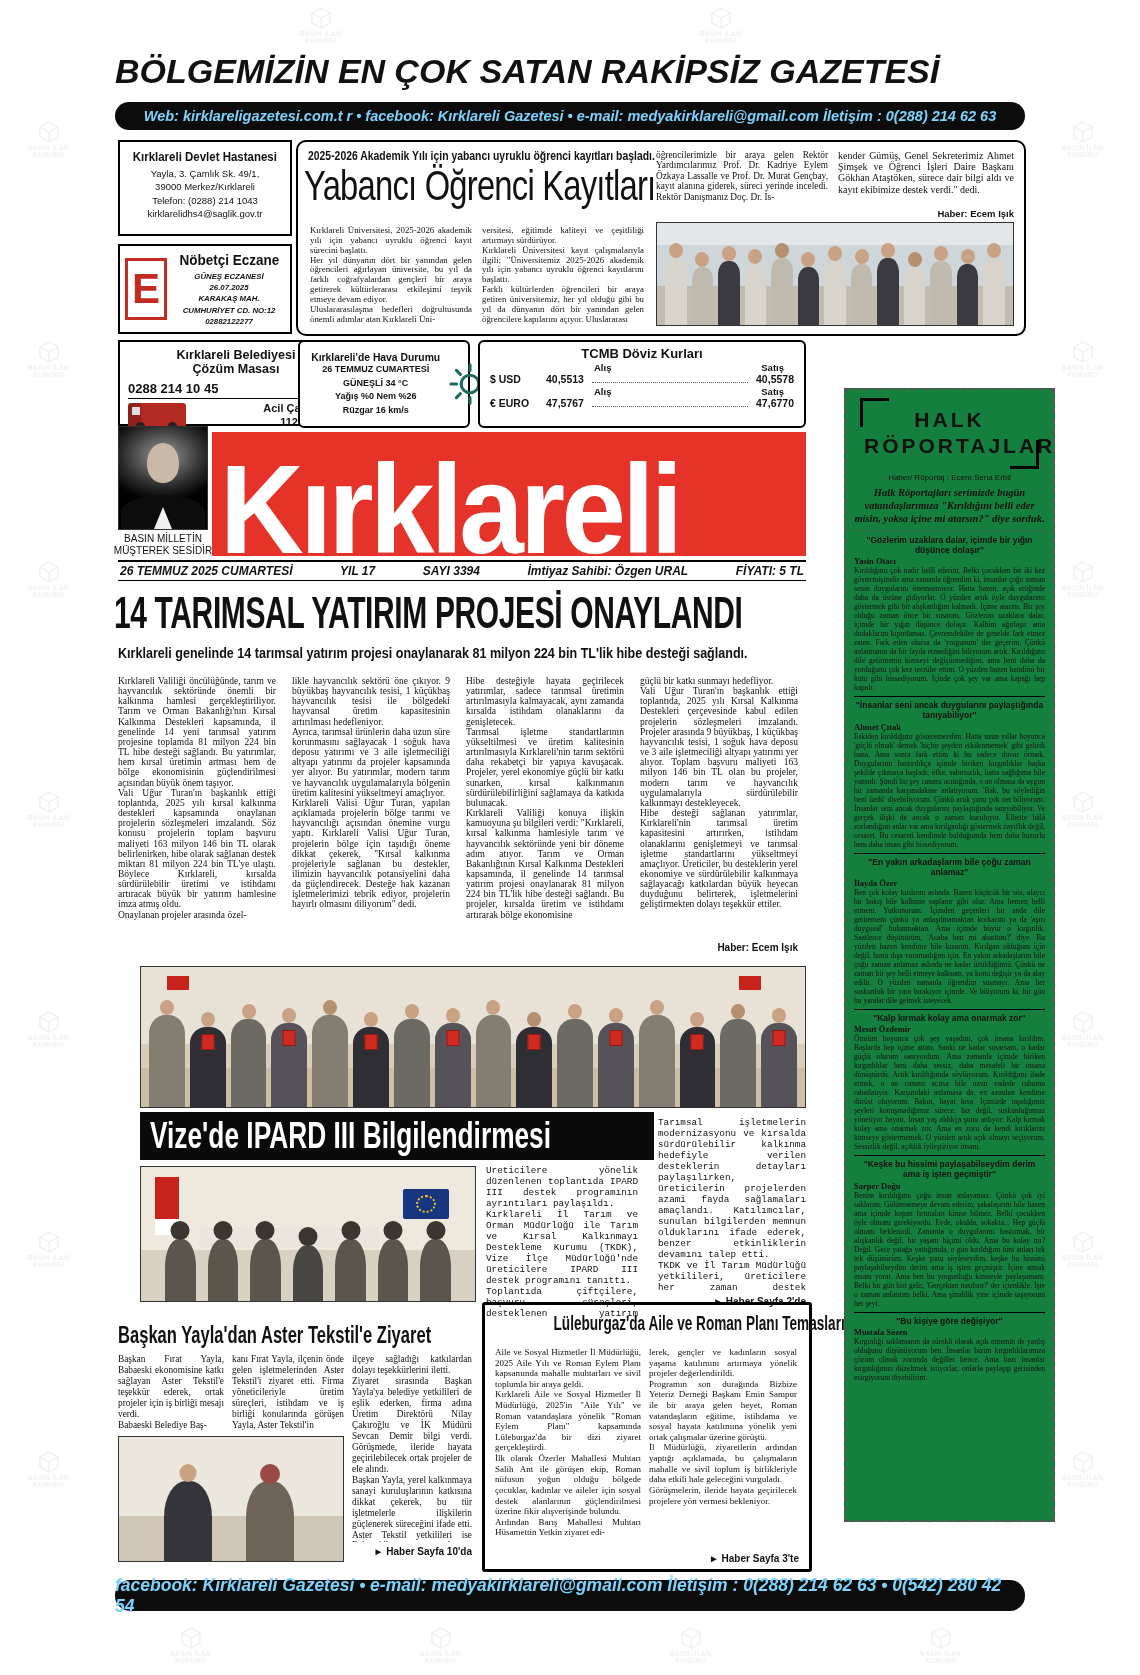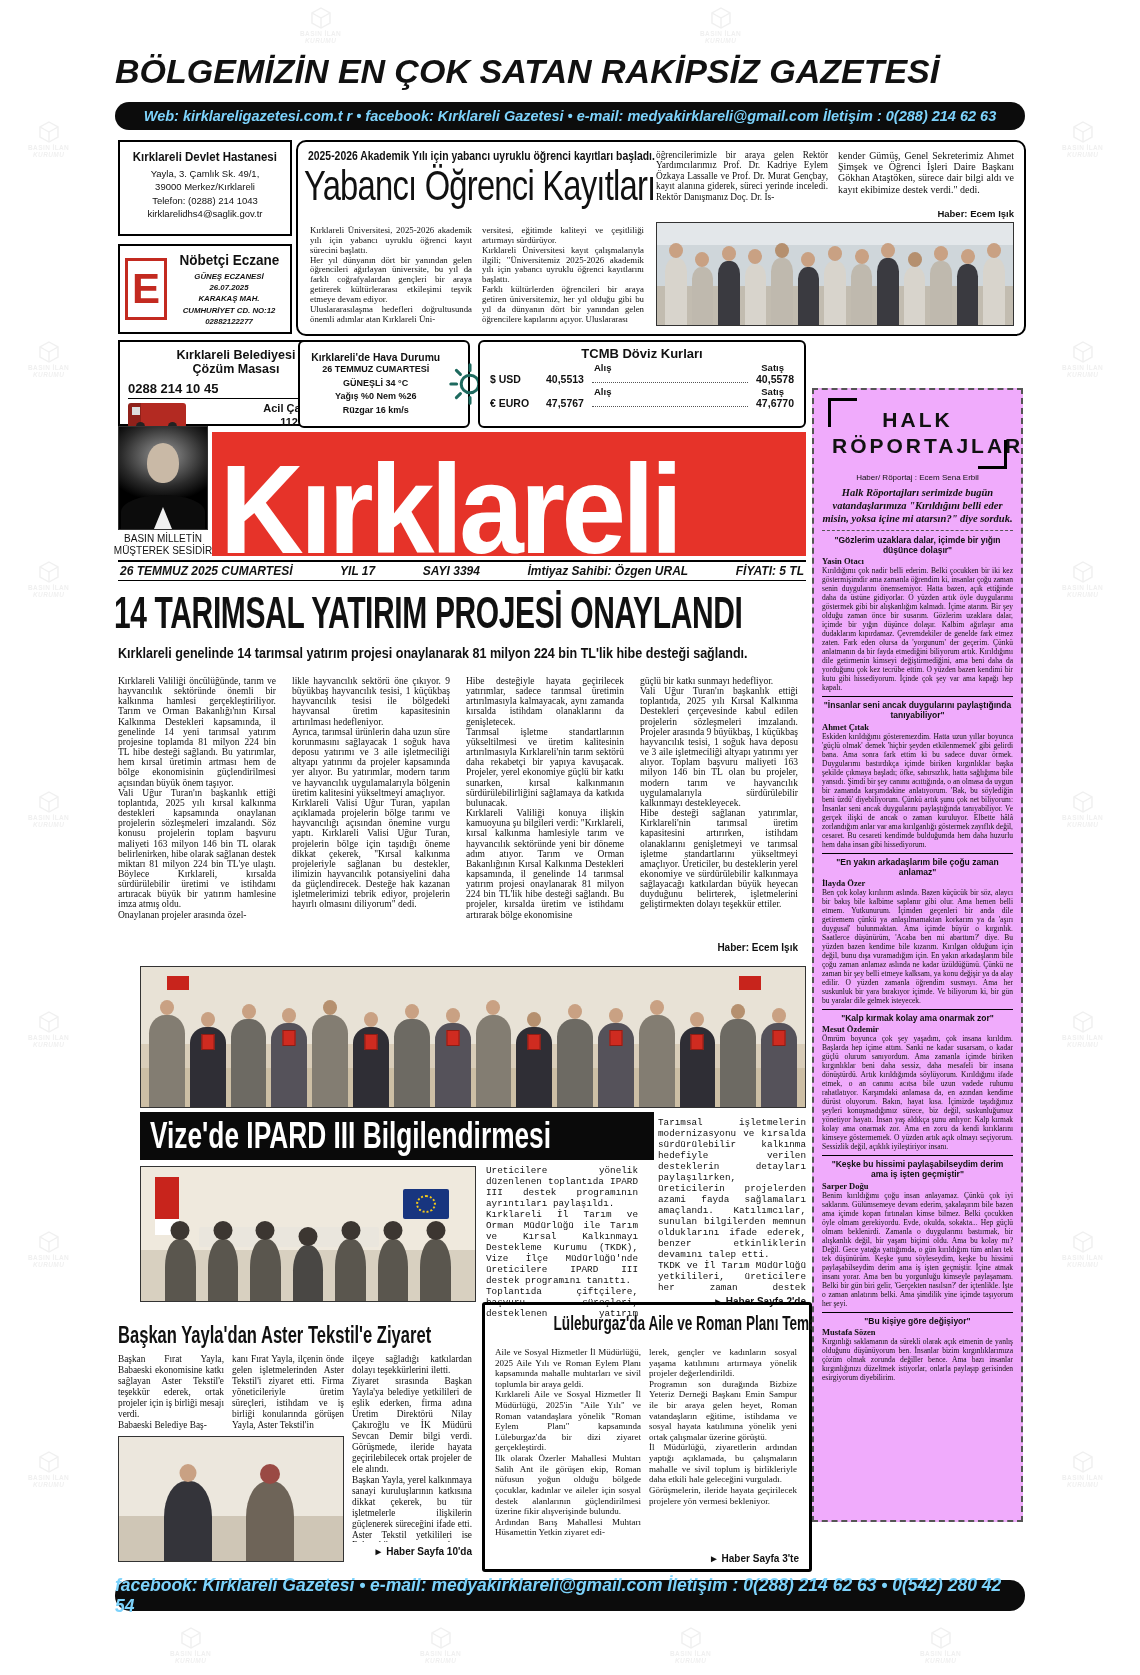--- a/index.html
+++ b/index.html
@@ -151,22 +151,22 @@
   .asterphoto{left:118px;top:1436px;width:226px;height:126px;}
   .amore{left:352px;top:1546px;width:120px;}
   
   .romanbox{left:482px;top:1302px;width:324px;height:264px;border:3px solid #000;border-radius:3px;}
   .romanbox .h{position:absolute;left:0;top:7px;width:100%;text-align:center;font-size:20px;font-weight:800;}
   .rcol{position:absolute;top:42px;height:198px;font-family:"Liberation Serif",serif;font-size:9px;
         line-height:1.18;text-align:justify;overflow:hidden;}
   .rc1{left:10px;width:146px;} .rc2{left:164px;width:148px;}
   .rmore{right:10px;bottom:5px;width:150px;}
   
-  .halk{left:812px;top:388px;width:211px;height:1134px;border:2px dashed #555;box-sizing:border-box;
-        padding:6px 8px;overflow:hidden;background:#f0abfc;}
+  .halk{left:844px;top:388px;width:211px;height:1134px;border:2px dashed #555;box-sizing:border-box;
+        padding:6px 8px;overflow:hidden;background:#15803d;}
   .halk-titlebox{position:relative;padding:9px 4px;margin:2px 6px 4px;text-align:center;}
   .halk-titlebox::before{content:"";position:absolute;top:0;left:0;width:26px;height:26px;
         border-top:3px solid #000;border-left:3px solid #000;}
   .halk-titlebox::after{content:"";position:absolute;bottom:0;right:0;width:26px;height:26px;
         border-bottom:3px solid #000;border-right:3px solid #000;}
   .halk-t{font-size:21px;font-weight:700;letter-spacing:3px;line-height:1.25;}
   .halk-by{text-align:center;font-size:8px;margin:2px 0 4px;}
   .halk-intro{font-family:"Liberation Serif",serif;font-style:italic;font-weight:800;font-size:10.5px;
               line-height:1.25;text-align:center;}
   .halk-hr{border-top:1.5px dashed #555;margin:5px 0 2px;}

